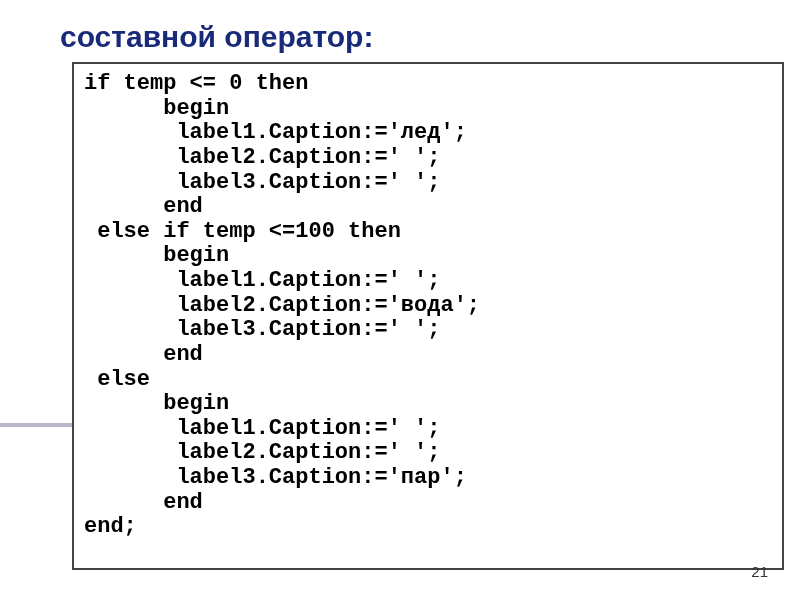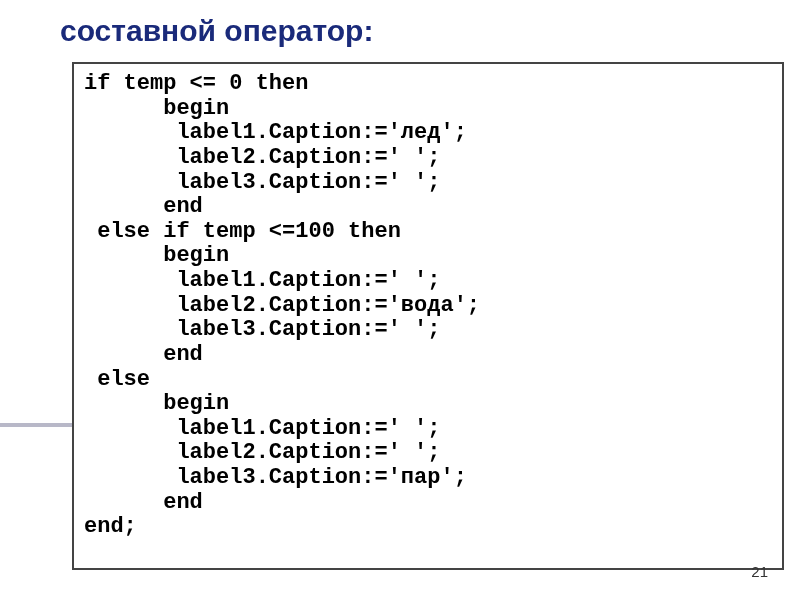--- a/index.html
+++ b/index.html
@@ -12,21 +12,21 @@
     overflow: hidden;
   }
   .slide {
     position: relative;
     width: 800px;
     height: 600px;
     background: #ffffff;
   }
   .title {
     position: absolute;
-    top: 14px;
+    top: 20px;
     left: 60px;
     font-size: 30px;
     font-weight: bold;
     color: #1a2a7a;
   }
   .decor-line {
     position: absolute;
     top: 96px;
     right: 22px;
     width: 300px;

